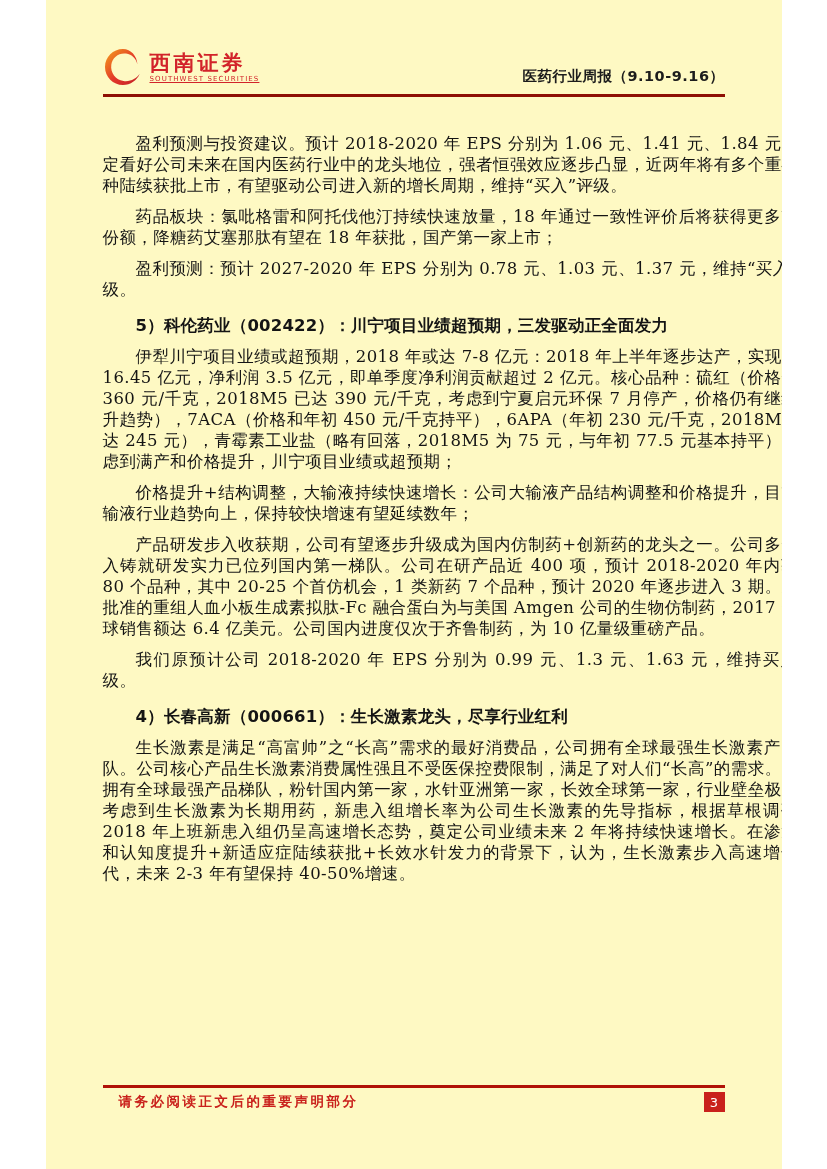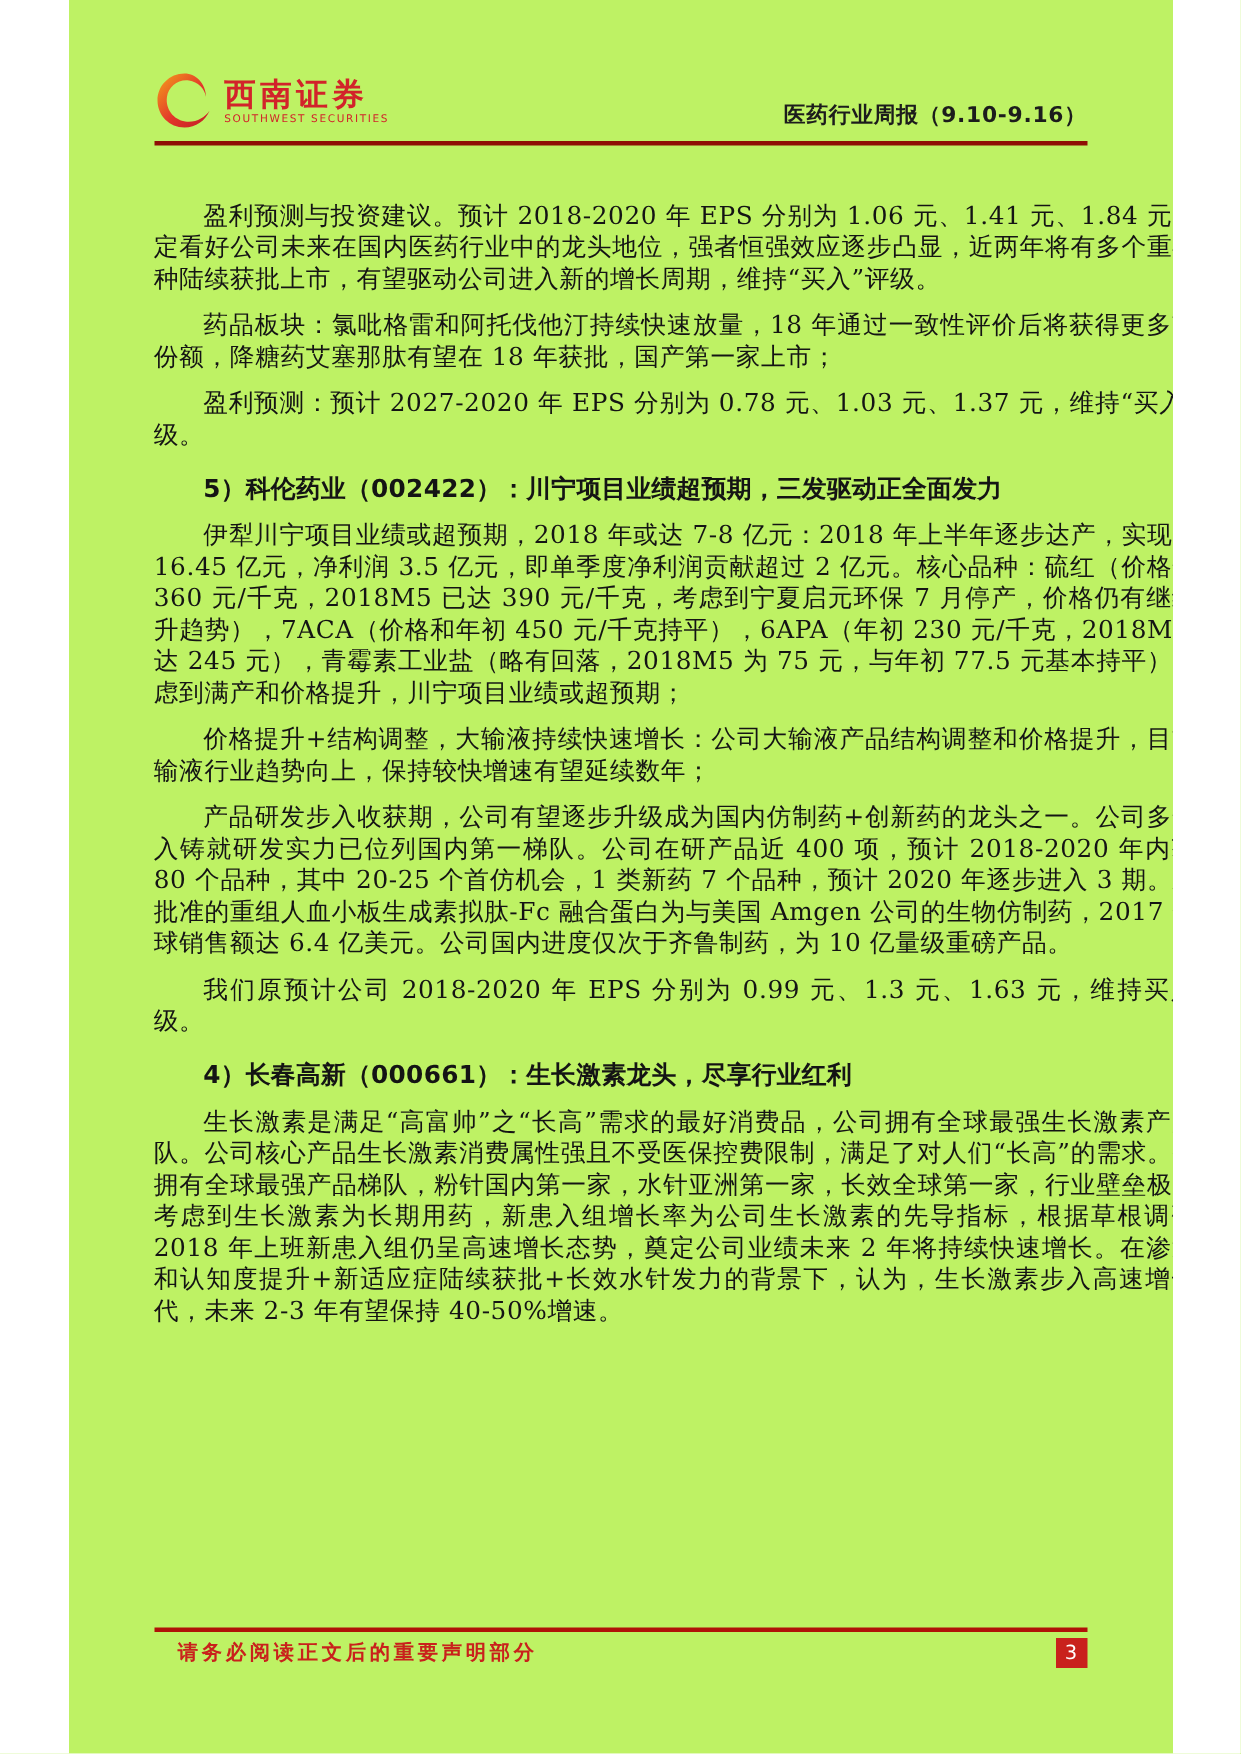--- a/index.html
+++ b/index.html
@@ -2,21 +2,21 @@
 <html><head>
 <meta charset="utf-8">
 <style>
   * { margin: 0; padding: 0; box-sizing: border-box; }
   html, body { background: #ffffff; }
   .page {
     position: relative;
     width: 736px;
     height: 1169px;
     margin: 0 auto;
-    background: #bef264;
+    background: #fef9c3;
     overflow: hidden;
     font-family: "DejaVu Serif", "Liberation Serif", serif;
     color: #141414;
   }
   
   .header {
     position: absolute;
     top: 42px; left: 57px; right: 57px;
     height: 50px;
     display: flex;
@@ -32,20 +32,21 @@
     font-weight: bold;
     letter-spacing: 3px;
     font-family: "DejaVu Serif", "Liberation Serif", serif;
   }
   .logo-en {
     color: #d2232a;
     font-size: 7px;
     letter-spacing: 1.1px;
     margin-top: 3px;
     font-family: "DejaVu Sans", "Liberation Sans", sans-serif;
+    text-decoration: underline;
   }
   .report-title {
     font-size: 14.5px;
     font-weight: bold;
     color: #1c1c1c;
     align-self: flex-end;
     padding-bottom: 6px;
     font-family: "DejaVu Sans", "Liberation Sans", sans-serif;
     letter-spacing: 0.5px;
   }

